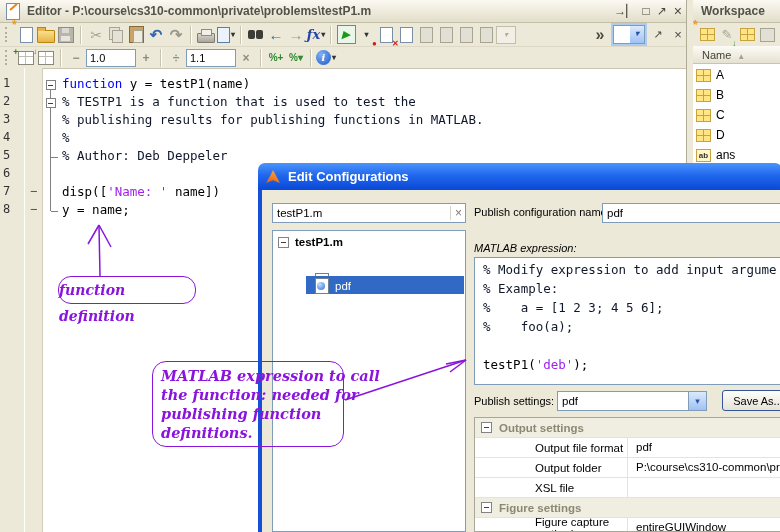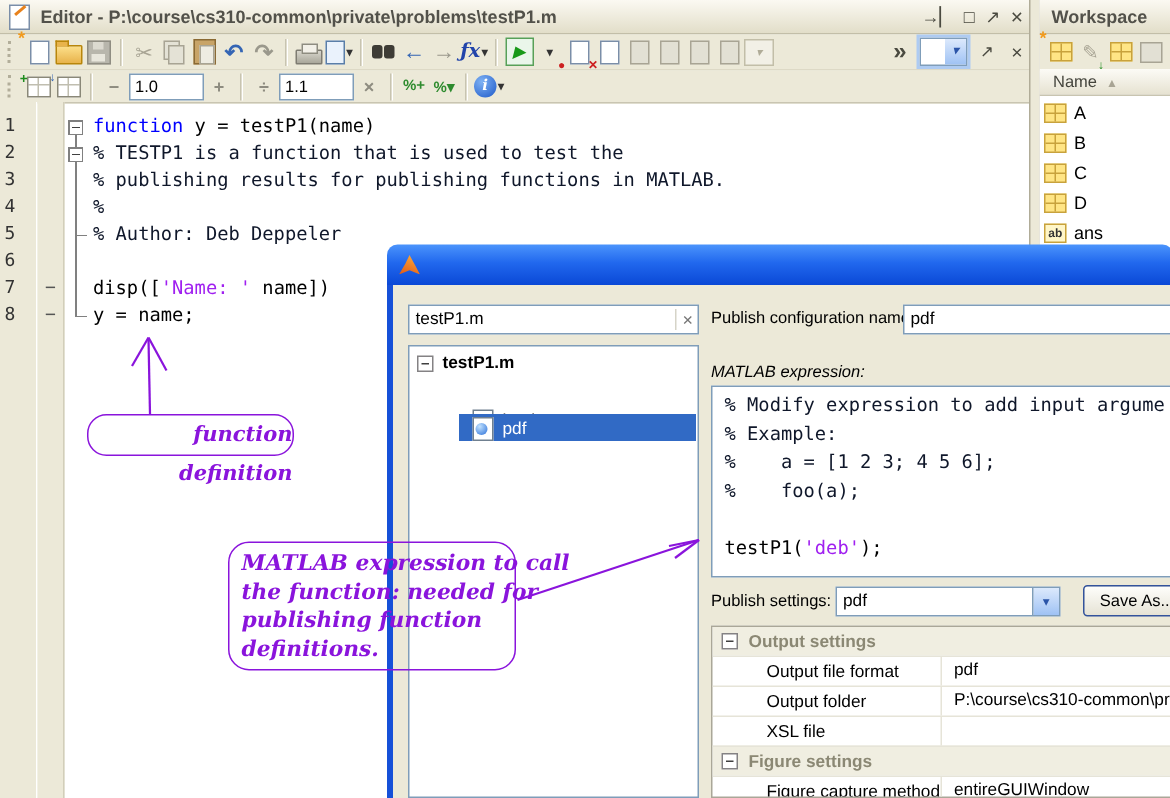--- a/index.html
+++ b/index.html
@@ -92,26 +92,26 @@
   .xl{height:19px;line-height:19px;white-space:pre;font:12.5px "DejaVu Sans Mono",monospace;}
   .combo{border:1px solid #7F9DB9;background:#fff;display:flex;align-items:center;box-sizing:border-box;}
   .combo .val{font-size:11.5px;padding-left:4px;}
   .combo .btn{margin-left:auto;width:17px;height:100%;background:linear-gradient(#DCE9FC,#9FC2F4);
     color:#2A54A8;font-size:9px;display:flex;align-items:center;justify-content:center;border-left:1px solid #7F9DB9;}
   .xpbtn{border:1px solid #33539C;border-radius:3px;background:linear-gradient(#FEFEFB,#E6E3D5);
     font-size:11px;text-align:center;box-sizing:border-box;}
   .stable{background:#fff;border:1px solid #AAA798;box-sizing:border-box;overflow:hidden;}
   .g-row{height:19px;background:#F0EEE1;color:#8B8874;font-weight:bold;font-size:11.5px;display:flex;align-items:center;gap:7px;padding-left:6px;}
   .d-row{height:19px;border-top:1px solid #E6E4D8;display:flex;align-items:center;font-size:11.5px;}
-  .d-row .dl{width:152px;padding-left:36px;box-sizing:border-box;}
+  .d-row .dl{width:152px;padding-left:60px;box-sizing:border-box;}
   .d-row .dv{flex:1;border-left:1px solid #E6E4D8;padding-left:8px;height:100%;line-height:18px;}
   
   .anno{z-index:30;color:#8A14DC;font-family:"DejaVu Serif",serif;font-style:italic;font-weight:bold;}
   .c1{left:58px;top:276px;width:136px;height:26px;border:1.5px solid #8A14DC;border-radius:13px;
-    text-align:right;line-height:26px;font-size:14px;}
+    text-align:left;line-height:26px;font-size:14px;}
   .c2{left:152px;top:361px;width:192px;height:86px;border:1.5px solid #8A14DC;border-radius:14px;padding:4px 0 0 8px;box-sizing:border-box;}
   .c2 div{line-height:19px;font-size:14.5px;white-space:nowrap;}
   svg.overlay{position:absolute;left:0;top:0;z-index:29;pointer-events:none;}
 </style>
 </head>
 <body>
 
 <div class="screen">
 
   <div class="abs wtitlebar" style="left:0;top:0;width:686px;">
@@ -324,20 +324,21 @@
       <div class="ws-row">
           <i class="ab">ab</i>
           <span>ans</span>
         </div>
     </div>
   </div>
 
   <div class="abs dlg">
     <div class="dlg-title">
       <i class="mlogo"></i>
+      <span>Edit Configurations</span>
     </div>
     <div class="dlg-body">
 
       <div class="abs" style="left:10px;top:13px;width:194px;height:20px;">
         <input class="xpfield" style="width: 194px; height: 20px; padding-right: 20px;" readonly="" value="testP1.m">
         <span class="abs" style="right:4px;top:3px;color:#777;font-size:12px;border-left:1px solid #D6D4C8;padding-left:4px;">×</span>
       </div>
 
       <div class="abs tree">
         <div class="trow" style="left:5px;top:5px;font-weight:bold;">

